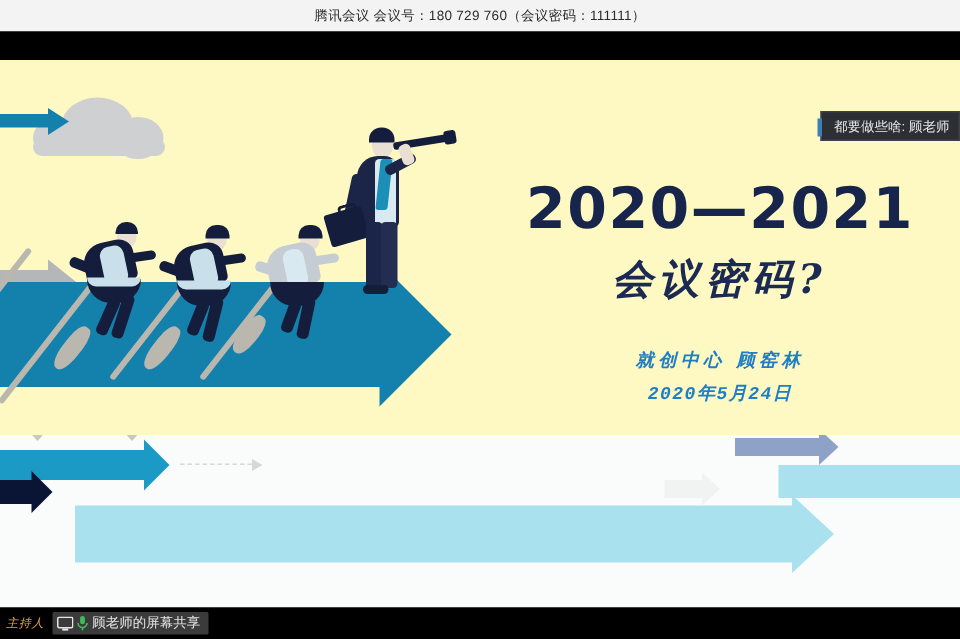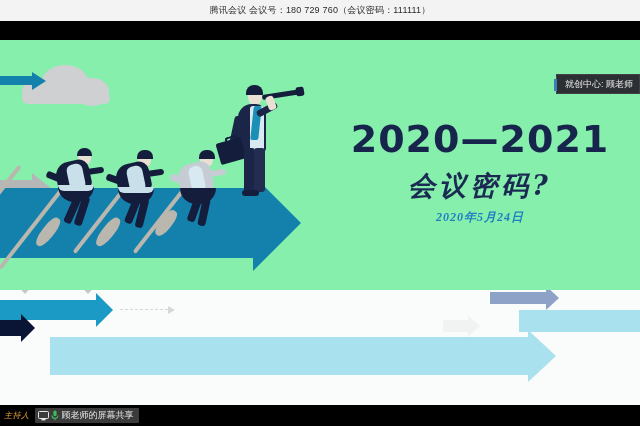--- a/index.html
+++ b/index.html
@@ -48,21 +48,21 @@
     height: 19px;
     background: #000;
   }
 
   
   .stage {
     position: absolute;
     left: 0; top: 40px;
     width: 640px;
     height: 250px;
-    background: #86efac;
+    background: #fef9c3;
     overflow: hidden;
   }
   .stage-lower {
     position: absolute;
     left: 0; top: 290px;
     width: 640px;
     height: 115px;
     background: #fafbfb;
     overflow: hidden;
   }
@@ -139,21 +139,21 @@
     font-family: "DejaVu Serif", serif;
     font-size: 12px;
     font-weight: 700;
     font-style: italic;
     color: #1f7ec4;
     letter-spacing: 3px;
     white-space: nowrap;
   }
   .dateline {
     margin-top: 5px;
-    font-family: Liberation Serif, serif;
+    font-family: Liberation Mono, monospace;
     font-size: 12px;
     font-weight: 700;
     font-style: italic;
     color: #1f7ec4;
     letter-spacing: 1px;
     white-space: nowrap;
   }
 
   
   .figure { position: absolute; }
@@ -360,20 +360,21 @@
 
       <div class="f-leg" style="left:18px; top:80px; width:11px; height:46px; background:#1b2547;"></div>
       <div class="f-leg" style="left:28px; top:80px; width:11px; height:44px; background:#232d52;"></div>
       <div style="position:absolute; left:16px; top:122px; width:17px; height:6px;
                   background:#141e3c; border-radius:3px;"></div>
     </div>
 
     <div class="title-block">
       <div class="main-title">2020—2021</div>
       <div class="sub-title">会议密码?</div>
+      <div class="byline">就创中心  顾窑林</div>
       <div class="dateline">2020年5月24日</div>
     </div>
 
   </div>
 
   <div class="stage-lower">
 
     <div style="position:absolute; left:16px; top:-6px; width:0; height:0;
                 border-style:solid; border-width:10px 9px 0 9px;
                 border-color:#c6c7c9 transparent transparent transparent;"></div>
@@ -410,21 +411,21 @@
 
     <div class="ar" style="left:50px; top:47px; width:540px; height:38px;">
       <div class="bar" style="width:480px; background:#a9e2ee;"></div>
       <div class="head" style="left:478px; margin-top:-26px; border-width:26px 0 26px 28px; border-left-color:#a9e2ee;"></div>
     </div>
 
   </div>
 
   <div class="speaking-tip">
     <span class="tip-mark"></span>
-    <span class="speaking-tip-text">就创中心: 顾老师</span>
+    <span class="speaking-tip-text">都要做些啥: 顾老师</span>
   </div>
 
   <div class="bottombar">
     <span class="host-badge">主持人</span>
 
     <span class="share-chip">
       <span class="ico">
         <svg width="11" height="10" viewBox="0 0 11 10">
           <rect x="0.5" y="0.5" width="10" height="7" rx="1" fill="none" stroke="#e6e6e6" stroke-width="1"></rect>
           <rect x="3.5" y="8" width="4" height="1.4" fill="#e6e6e6"></rect>

